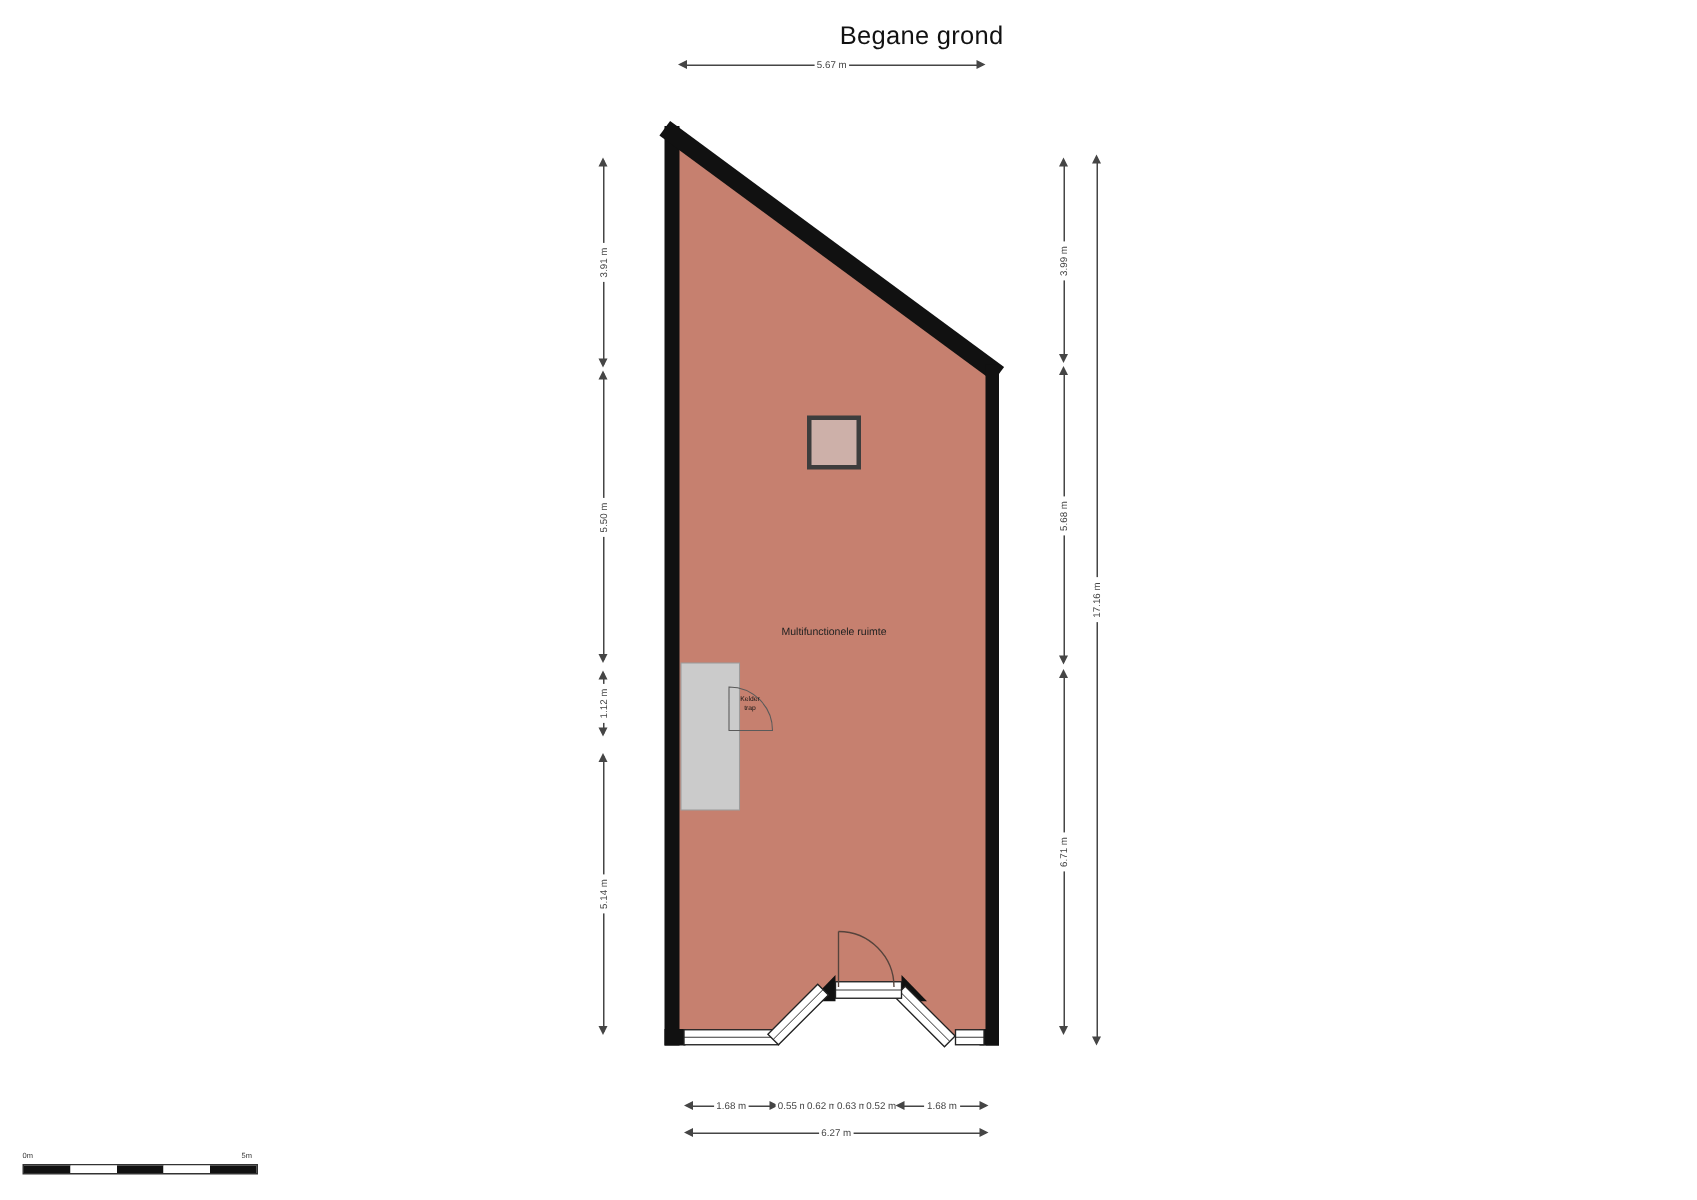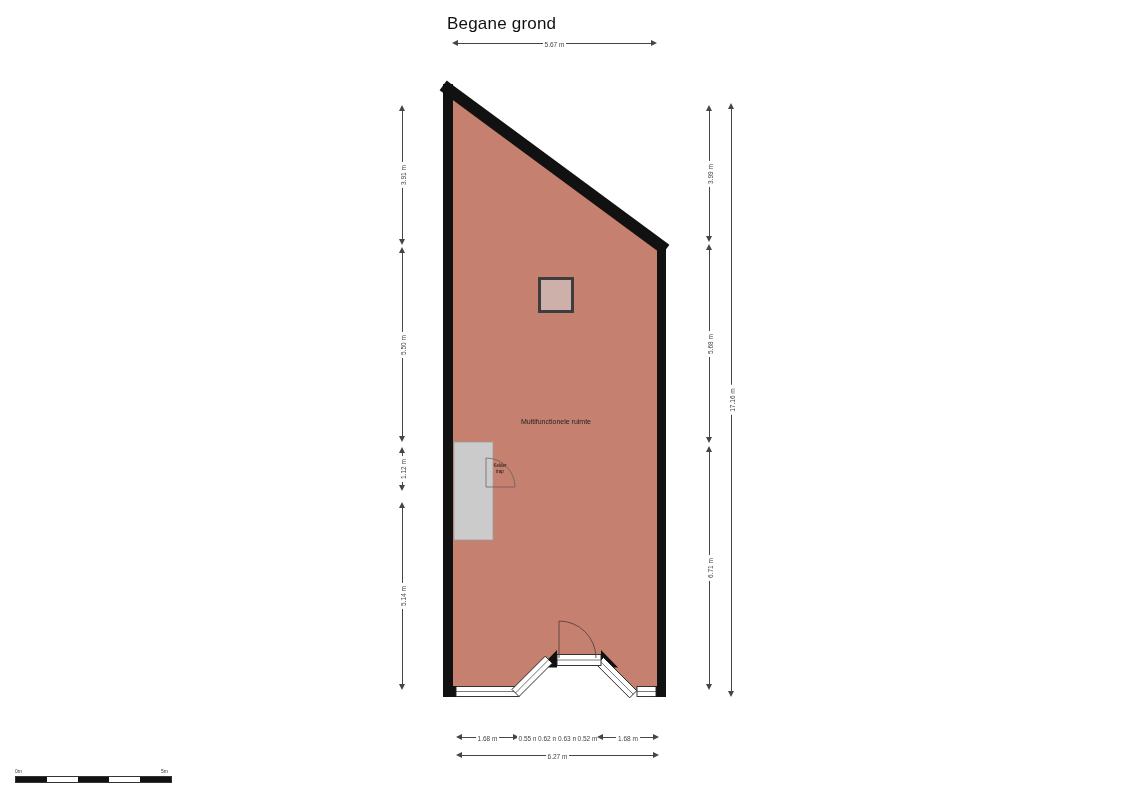--- a/index.html
+++ b/index.html
@@ -1,21 +1,21 @@
 <!DOCTYPE html>
 <html><head>
 <meta charset="utf-8">
 <style>
   html,body{margin:0;padding:0;background:#fff;}
   .canvas{
     position:relative;width:1131px;height:800px;background:#fff;overflow:hidden;
     font-family:"Liberation Sans", sans-serif;
   }
   .title{
-    position:absolute;left:447px;top:14px;width:222px;text-align:left;
+    position:absolute;left:447px;top:14px;width:222px;text-align:right;
     font-size:17px;color:#111;letter-spacing:.2px;
   }
   svg.plan{position:absolute;left:0;top:0;width:1131px;height:800px;}
 
   .room-label{
     position:absolute;left:505px;top:418px;width:102px;text-align:center;
     font-size:7px;color:#222;
   }
   .stairs-label{
     position:absolute;left:486px;top:463px;width:28px;text-align:center;

